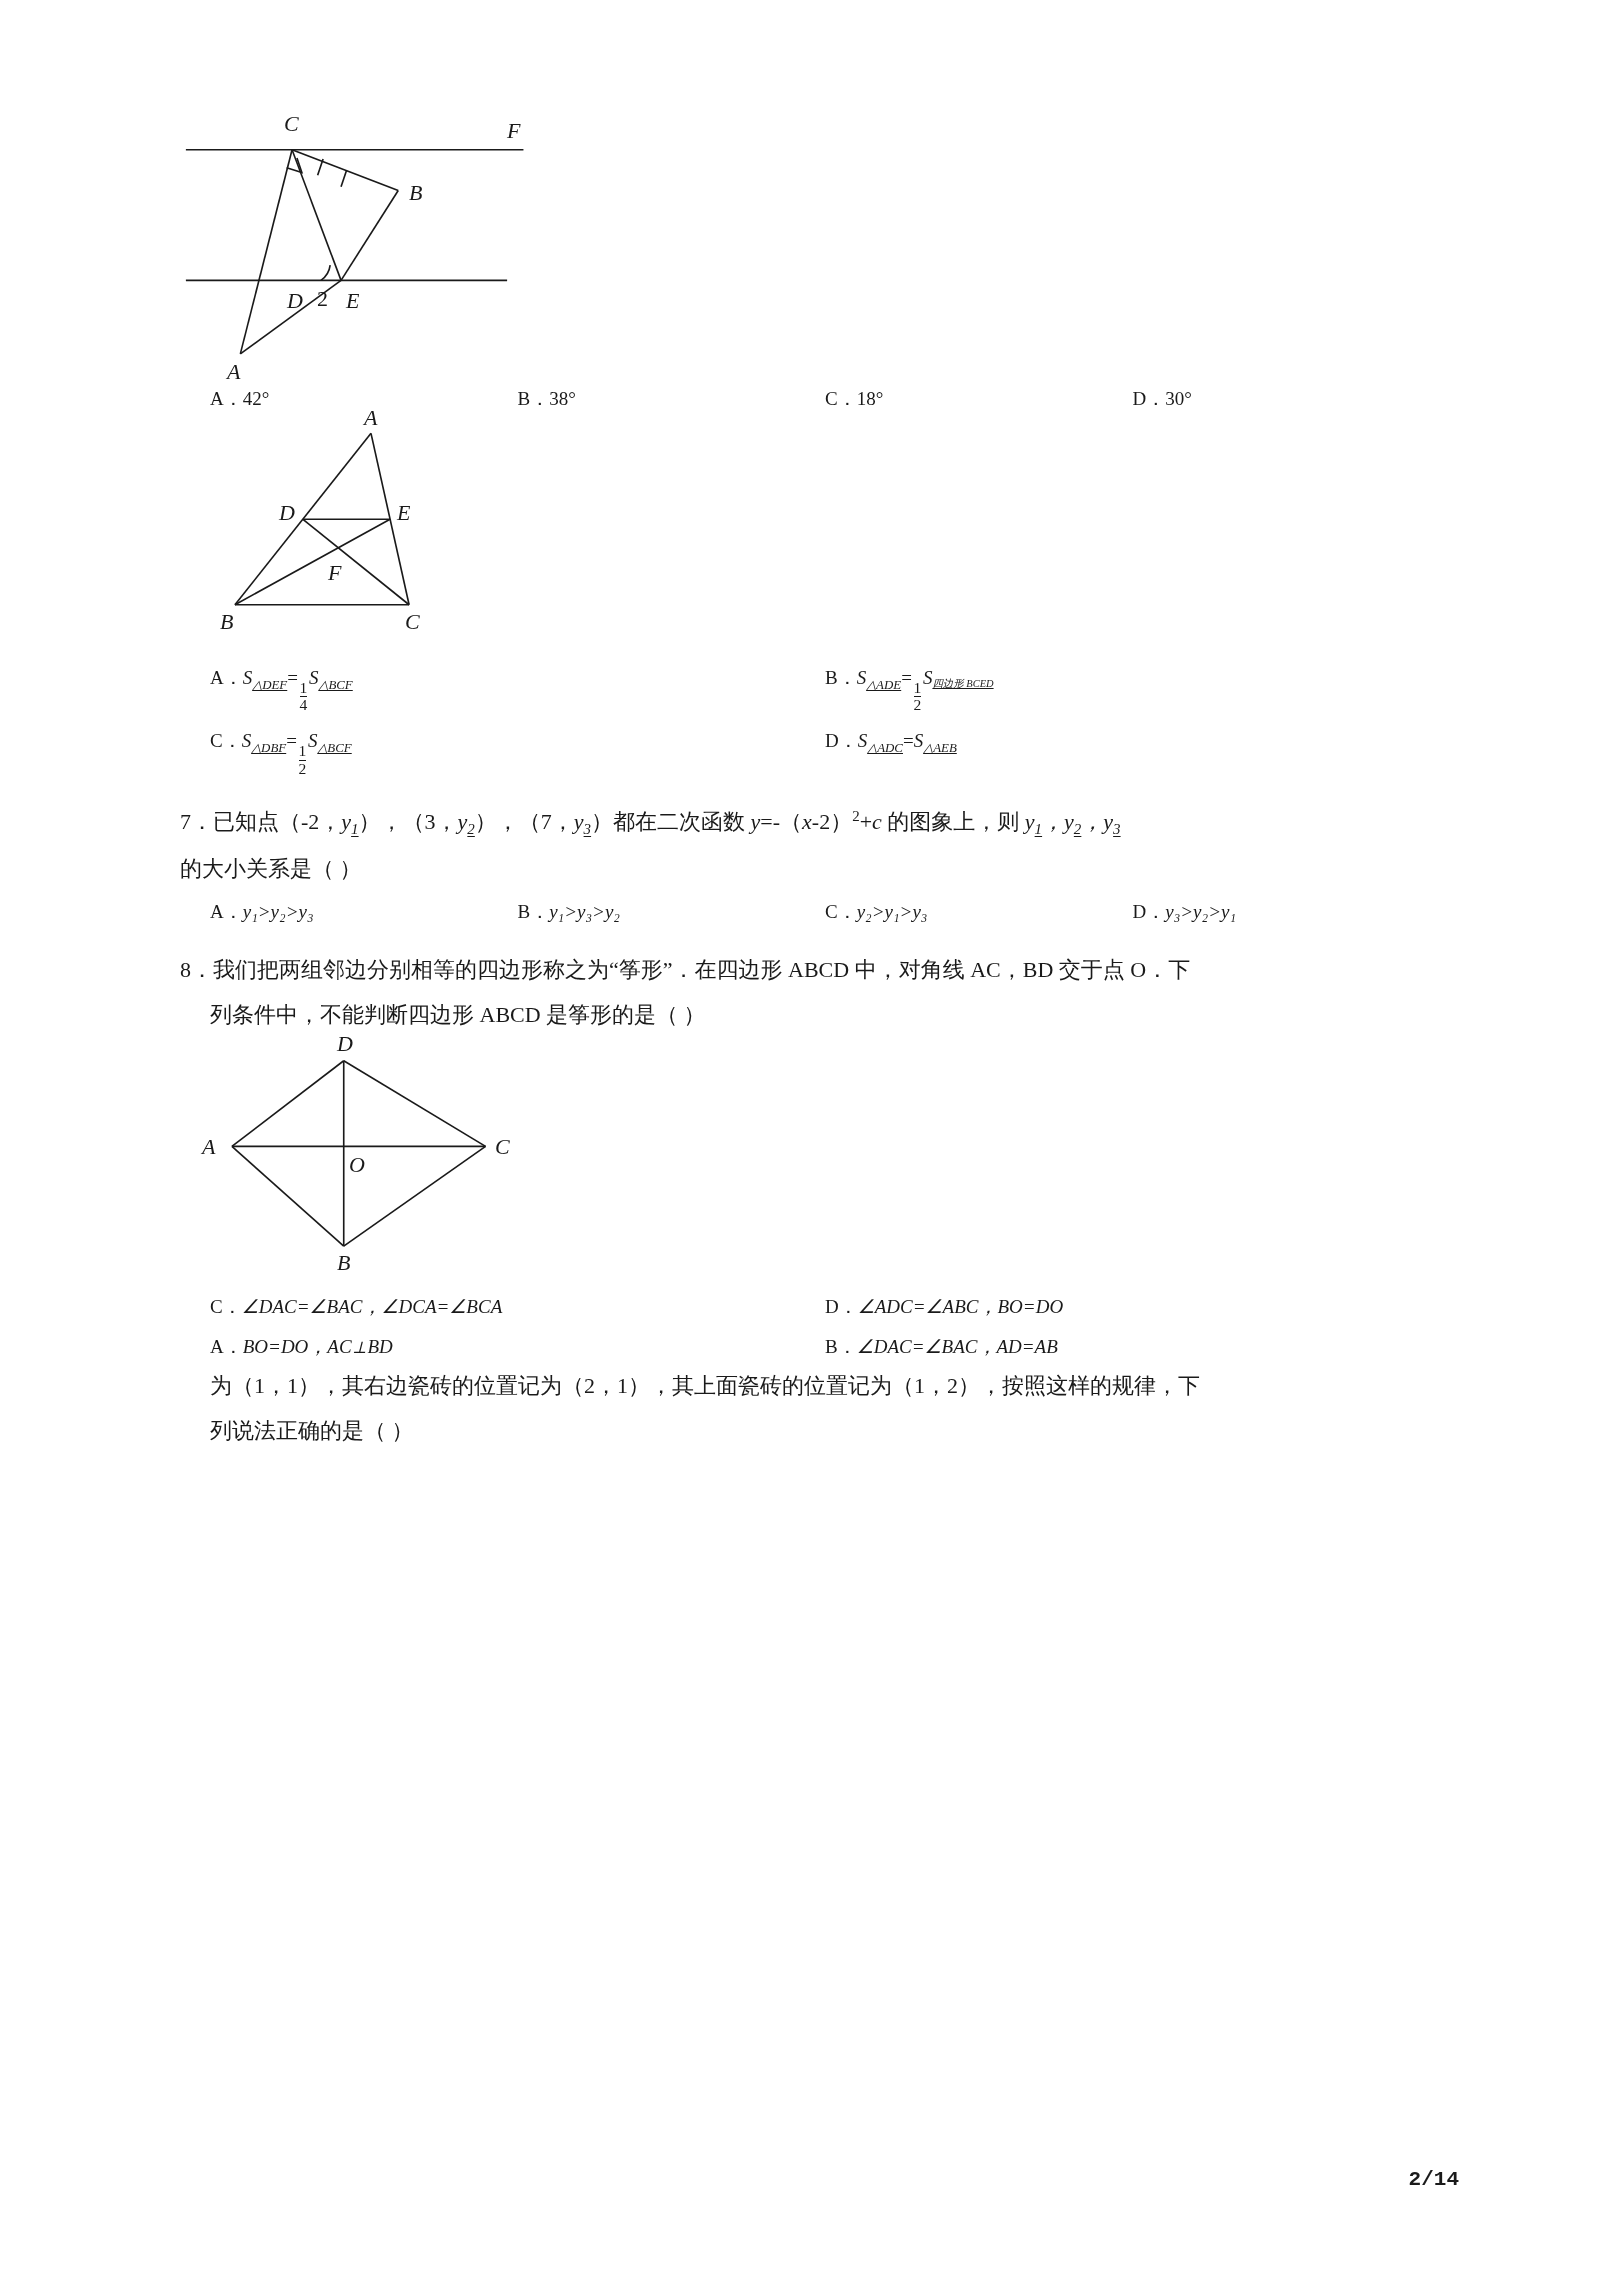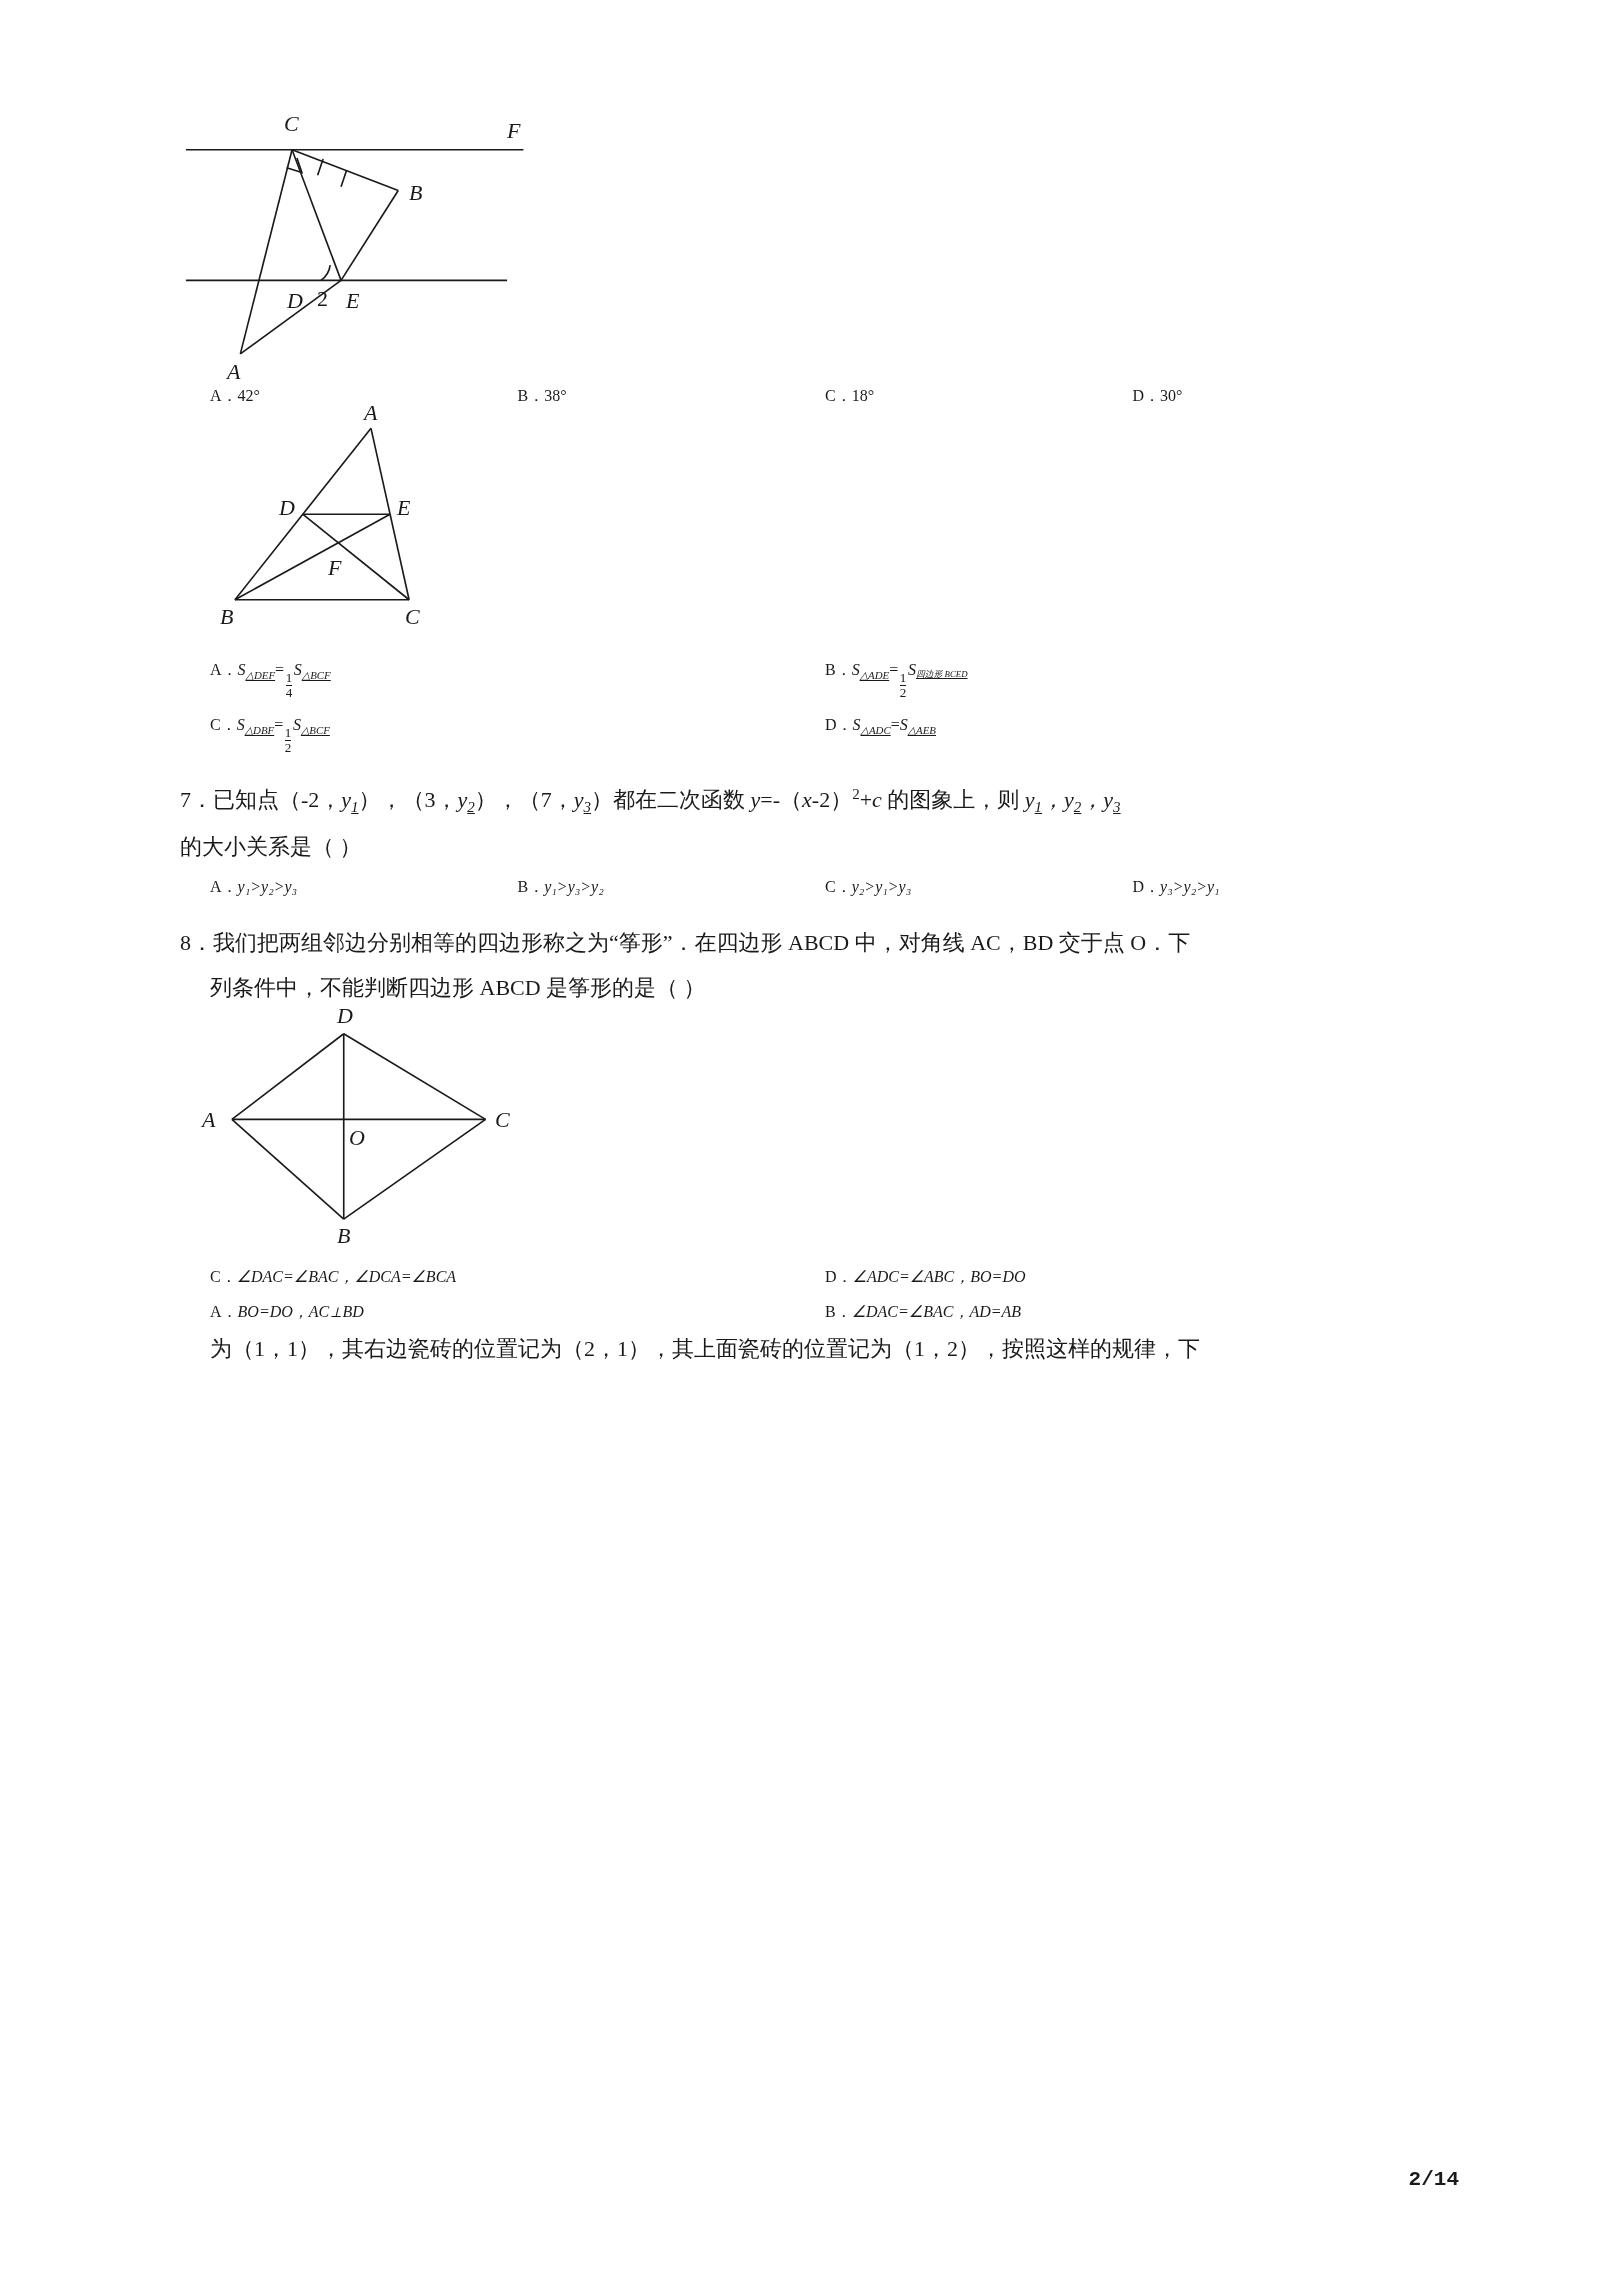--- a/index.html
+++ b/index.html
@@ -34,21 +34,21 @@
     line-height: 1.85;
     margin: 0 0 4.4px 0;
     text-align: justify;
   }
   .q .num {
     letter-spacing: 0;
   }
   .it { font-style: italic; font-family: "Liberation Serif", serif; }
   .opts {
     display: flex;
-    font-size: 16px;
+    font-size: 19px;
     margin: 9.8px 0 5.5px 0;
   }
   .opts .o {
     white-space: nowrap;
   }
   .opt-row-4 .o { width: 25%; }
   .opt-row-4 .o:first-child { padding-left: 30px; }
   .opt-row-2 { margin: 14px 0 5.5px 0; }
   .opt-row-2 .o { width: 50%; }
   .opt-row-2 .o:first-child { padding-left: 30px; }
@@ -217,20 +217,21 @@
     <div class="opts opt-row-2">
       <div class="o it"><span style="font-style:normal">C．</span><span>∠DAC=∠BAC，∠DCA=∠BCA</span></div>
       <div class="o it"><span style="font-style:normal">D．</span><span>∠ADC=∠ABC，BO=DO</span></div>
     </div>
     <div class="opts opt-row-2">
       <div class="o it"><span style="font-style:normal">A．</span><span>BO=DO，AC⊥BD</span></div>
       <div class="o it"><span style="font-style:normal">B．</span><span>∠DAC=∠BAC，AD=AB</span></div>
     </div>
 
     <div class="q indent">为（1，1），其右边瓷砖的位置记为（2，1），其上面瓷砖的位置记为（1，2），按照这样的规律，下</div>
+    <div class="q indent">列说法正确的是（        ）</div>
 
   </div>
 
   <div class="pagenum">
     <span>2</span><span class="sep">/</span><span>14</span>
   </div>
 </div>
 
 
 </body></html>

